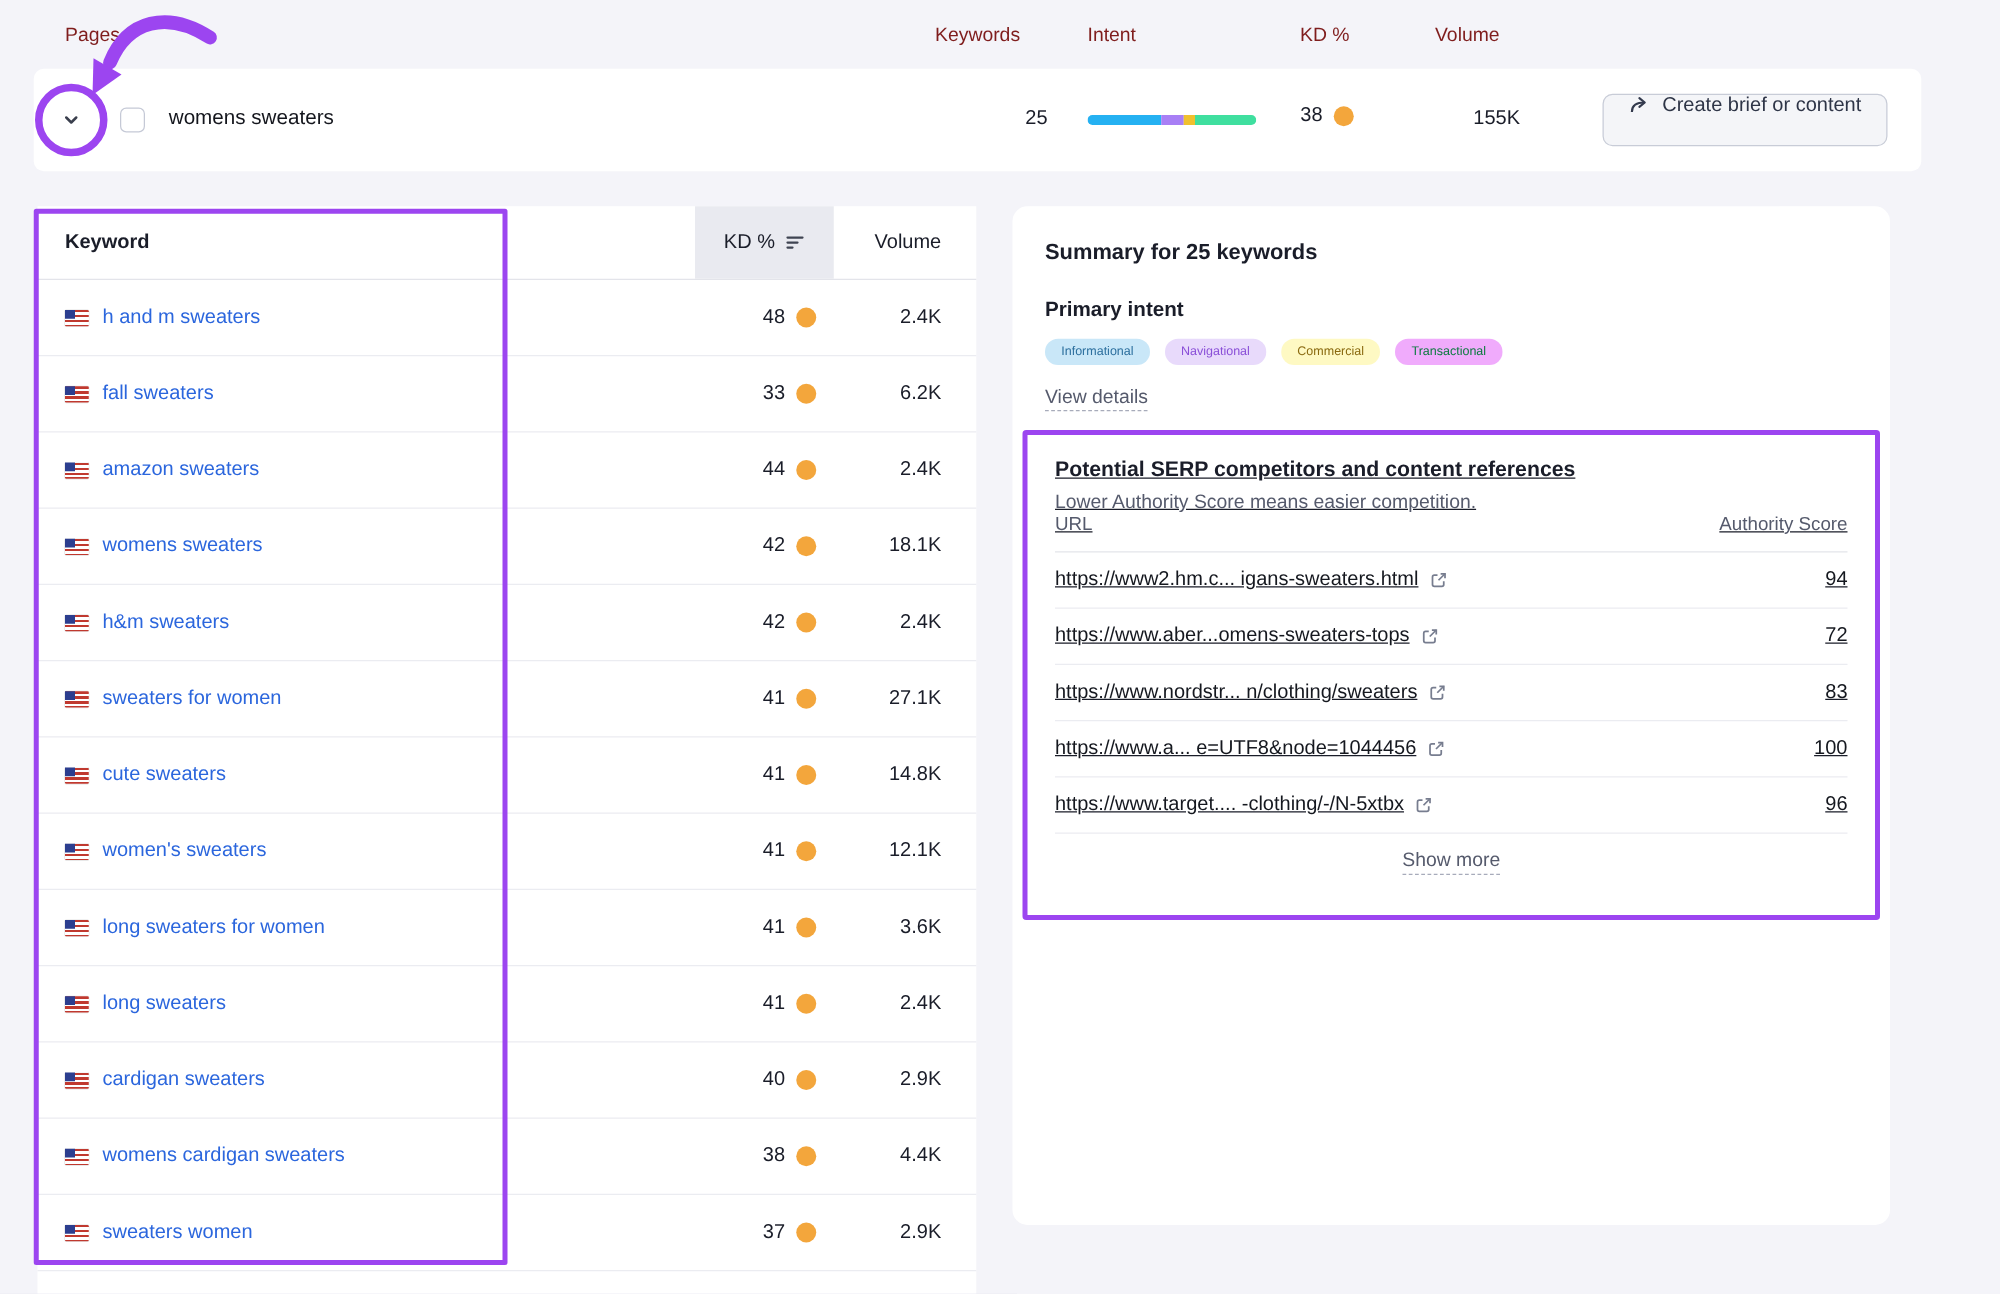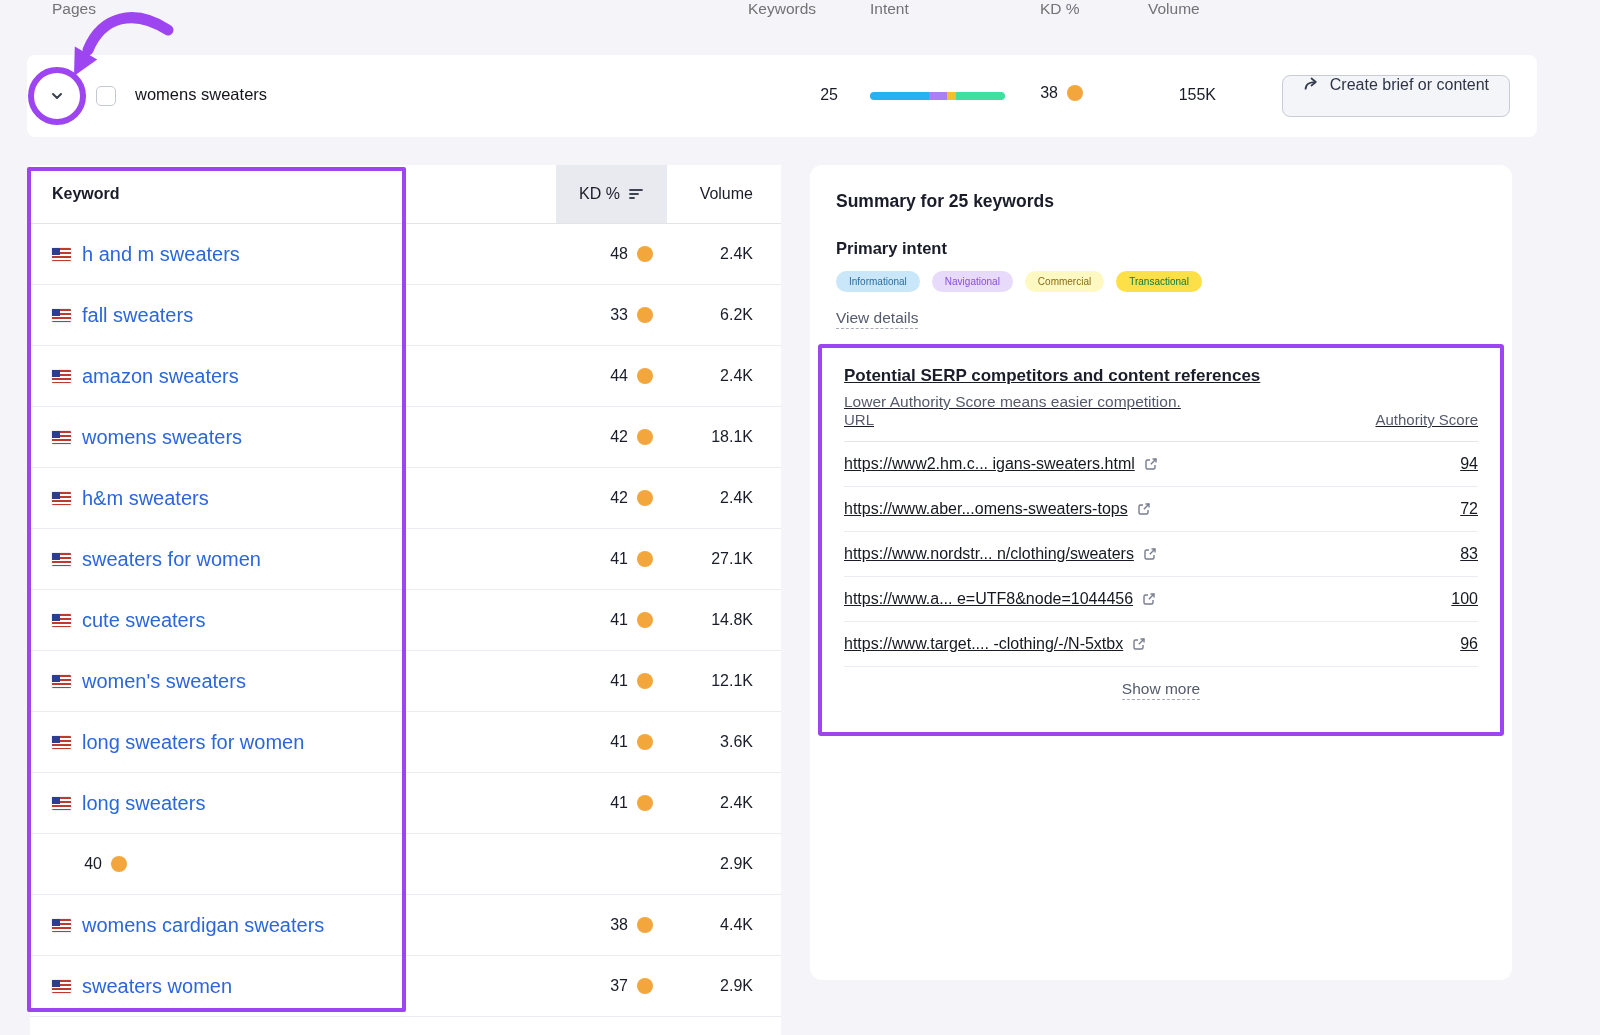--- a/index.html
+++ b/index.html
@@ -2,21 +2,21 @@
 <html style="--accent-purple: #9c45f0; --link-blue: #2b66dd; --kd-dot: #f3a63c; --page-bg: #f4f4f9;"><head>
 <meta charset="utf-8">
 <style>
   * { margin:0; padding:0; box-sizing:border-box; }
   html,body { background:#e9e9ef; }
   body { font-family:"Liberation Sans","DejaVu Sans",sans-serif; color:#1a1d29; }
 
   .stage { position:relative; width:1600px; height:1035px; background:var(--page-bg,#f4f4f9); overflow:hidden; }
 
   
-  .th-label { position:absolute; top:0; font-size:15.5px; color:#737373; }
+  .th-label { position:absolute; top:20px; font-size:15.5px; color:#7f1d1d; }
   .th-pages { left:52px; }
   .th-keywords { left:748px; }
   .th-intent { left:870px; }
   .th-kdcol { left:1040px; }
   .th-volcol { left:1148px; }
 
   
   .page-row { position:absolute; left:27px; top:55px; width:1510px; height:82px; background:#fff; border-radius:8px; }
   .expand-btn { position:absolute; left:12px; top:23px; width:36px; height:36px; border-radius:50%; background:#fff; border:none; display:flex; align-items:center; justify-content:center; cursor:pointer; }
   .checkbox { position:absolute; left:69px; top:31px; width:20px; height:20px; border:1.5px solid #c5c9d6; border-radius:5px; background:#fff; cursor:pointer; }
@@ -30,21 +30,21 @@
   .brief-btn { position:absolute; right:27px; top:20px; height:42px; padding:0 20px; display:inline-flex; gap:10px; background:#f4f5f8; border:1px solid #c8ccd7; border-radius:8px; font-size:16px; color:#2e3547; font-family:inherit; cursor:pointer; }
 
   
   .kw-table { position:absolute; left:30px; top:165px; width:751px; height:870px; background:#fff; }
   .kw-thead { display:flex; height:59px; border-bottom:1px solid #e3e4ea; }
   .hd-kw { flex:0 0 526px; display:flex; align-items:center; padding-left:22px; font-weight:700; font-size:16px; }
   .hd-kd { flex:0 0 111px; background:#e9eaf0; display:flex; align-items:center; justify-content:center; gap:8px; font-size:16px; cursor:pointer; }
   .hd-vol { flex:1; display:flex; align-items:center; justify-content:flex-end; padding-right:28px; font-size:16px; cursor:pointer; }
   .kw-row { display:flex; height:61px; align-items:center; border-bottom:1px solid #ebecf1; }
   .cell-kw { flex:0 0 526px; display:flex; align-items:center; gap:11px; padding-left:22px; }
-  .kw-link { color:var(--link-blue,#2b66dd); font-size:20px; text-decoration:none; cursor:pointer; }
+  .kw-link { color:var(--link-blue,#2b66dd); font-size:16px; text-decoration:none; cursor:pointer; }
   .cell-kd { flex:0 0 111px; display:flex; align-items:center; justify-content:flex-end; gap:9px; padding-right:14px; font-size:16px; }
   .cell-vol { flex:1; text-align:right; padding-right:28px; font-size:16px; }
 
   .flag { width:19px; height:13px; position:relative; display:inline-block; flex:0 0 auto; background:repeating-linear-gradient(180deg,#c0392f 0 2px,#fff 2px 4px); border-radius:1px; box-shadow:0 0 0 .5px rgba(0,0,0,.12); }
   .flag .canton { position:absolute; left:0; top:0; width:8px; height:7px; background:#2c3e8f; }
 
   
   .kw-highlight { position:absolute; left:27px; top:167px; width:379px; height:845px; border:4px solid var(--accent-purple,#9c45f0); border-radius:2px; pointer-events:none; z-index:6; }
 
   
@@ -260,20 +260,26 @@
             <a class="kw-link">long sweaters</a>
           </span>
           <span class="cell-kd">
             <span>41</span>
             <span class="dot"></span>
           </span>
           <span class="cell-vol">2.4K</span>
         </div>
 
         <div class="kw-row">
+          <span class="cell-kw">
+            <span class="flag">
+              <span class="canton"></span>
+            </span>
+            <a class="kw-link">cardigan sweaters</a>
+          </span>
           <span class="cell-kd">
             <span>40</span>
             <span class="dot"></span>
           </span>
           <span class="cell-vol">2.9K</span>
         </div>
 
         <div class="kw-row">
           <span class="cell-kw">
             <span class="flag">
@@ -307,21 +313,21 @@
   <div class="kw-highlight"></div>
 
   <div class="summary-card">
     <div class="sum-title">Summary for 25 keywords</div>
     <div class="pi-label">Primary intent</div>
     <div class="badges">
 
     <span class="badge" style="background: rgb(201, 231, 248); color: rgb(44, 111, 158);">Informational</span>
         <span class="badge" style="background: rgb(232, 218, 251); color: rgb(138, 79, 216);">Navigational</span>
         <span class="badge" style="background: #fef9c3; color: rgb(138, 106, 16);">Commercial</span>
-        <span class="badge" style="background: #fde047; color: rgb(10, 122, 62);">Transactional</span>
+        <span class="badge" style="background: #f0abfc; color: rgb(10, 122, 62);">Transactional</span>
       </div>
     <span class="dashed-link">View details</span>
 
     <div class="serp-box">
       <div class="serp-title">Potential SERP competitors and content references</div>
       <div class="serp-sub">Lower Authority Score means easier competition.</div>
       <div class="serp-head">
         <span>URL</span>
         <span>Authority Score</span>
       </div>

